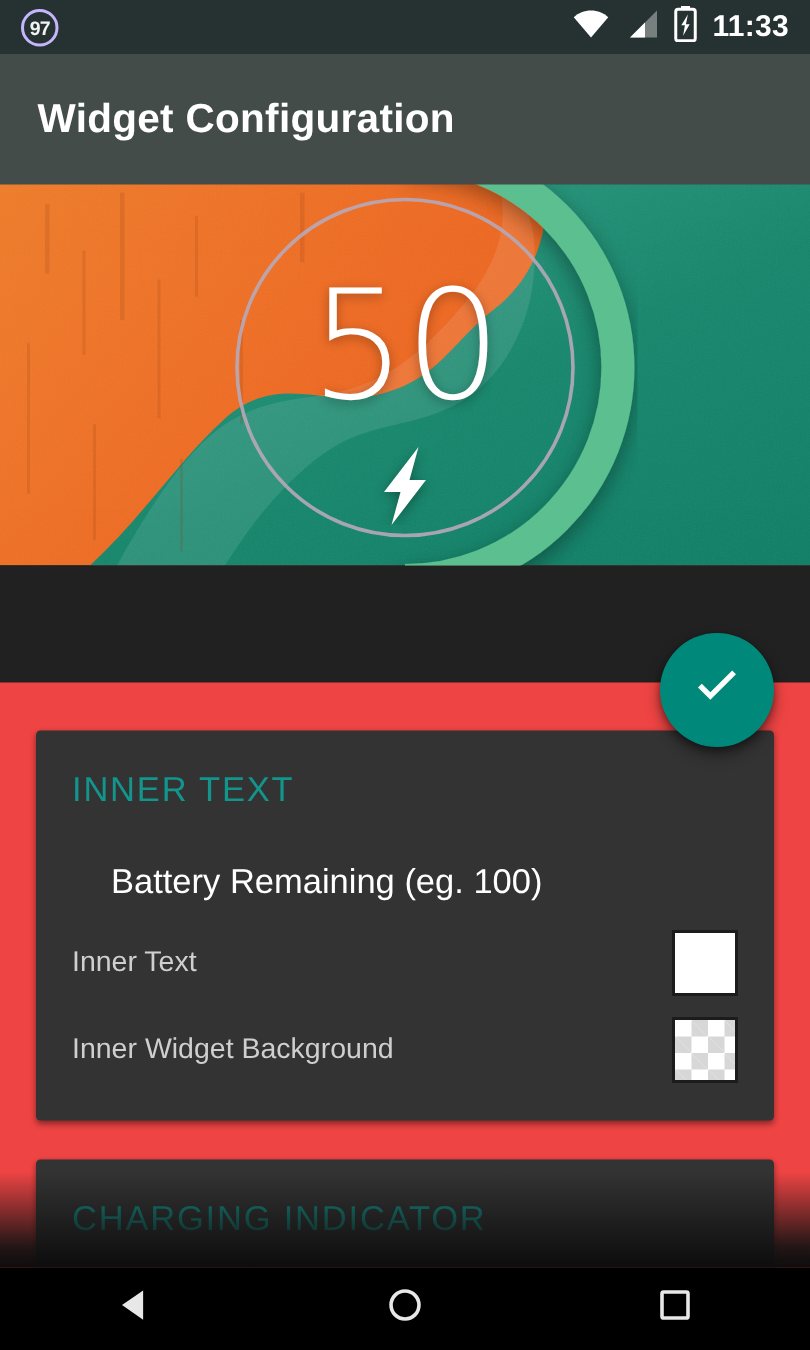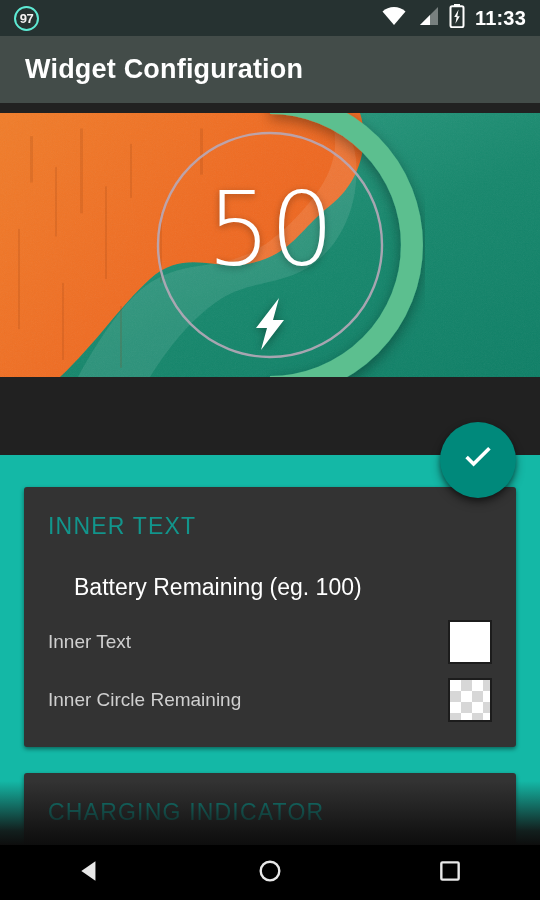--- a/index.html
+++ b/index.html
@@ -13,29 +13,29 @@
 
   
   .statusbar{
     position:absolute; top:0; left:0; width:540px; height:36px;
     background:#263231; display:flex; align-items:center;
     padding:0 14px 0 14px; z-index:40;
   }
   .sb-left{ display:flex; align-items:center; gap:8px; flex:1; }
   .sb-right{ display:flex; align-items:center; gap:10px; }
   .badge97{
-    width:25px; height:25px; border:2px solid #5eead4; border-radius:50%;
+    width:25px; height:25px; border:2px solid #c4b5fd; border-radius:50%;
     color:#f2f2f2; font-size:13px; font-weight:bold; line-height:21px;
     text-align:center; letter-spacing:-0.5px;
   }
   .sb-time{ color:#fff; font-size:20px; font-weight:bold; letter-spacing:0.2px; }
 
   
   .toolbar{
-    position:absolute; top:36px; left:0; width:540px; height:67px;
+    position:absolute; top:36px; left:0; width:540px; height:87px;
     background:#434c49; display:flex; align-items:center; padding:0 25px;
     z-index:35;
   }
   .toolbar-title{ color:#fff; font-size:27px; font-weight:bold; letter-spacing:0.2px; }
 
   
   .preview{
     position:absolute; top:113px; left:0; width:540px; height:264px;
     overflow:hidden; z-index:10;
   }
@@ -67,21 +67,21 @@
     border-radius:50%; background:#00897b; z-index:30;
     box-shadow:0 5px 10px rgba(0,0,0,.42), 0 2px 4px rgba(0,0,0,.30);
     display:flex; align-items:center; justify-content:center;
     cursor:pointer;
   }
   .fab svg{ width:38px; height:38px; }
 
   
   .content{
     position:absolute; top:455px; left:0; width:540px; height:390px;
-    background:#14b8a6; overflow:hidden; z-index:20;
+    background:#ef4444; overflow:hidden; z-index:20;
   }
   .card{
     position:relative; margin:32px 24px 0 24px;
     background:#333333; border-radius:3px;
     box-shadow:0 2px 4px rgba(0,0,0,.45);
     padding:26px 0 18px 0;
   }
   .section-title{
     color:#12958c; font-size:23px; letter-spacing:1.2px;
     padding:0 24px; margin-bottom:34px;
@@ -243,21 +243,21 @@
     <div class="card">
       <div class="section-title">INNER TEXT</div>
       <div class="pref-value">Battery Remaining (eg. 100)</div>
 
       <div class="color-row">
         <span class="color-label">Inner Text</span>
         <span class="swatch swatch-white"></span>
       </div>
 
       <div class="color-row">
-        <span class="color-label">Inner Circle Remaining</span>
+        <span class="color-label">Inner Widget Background</span>
         <span class="swatch swatch-checker"></span>
       </div>
     </div>
 
     <div class="card card2">
       <div class="section-title">CHARGING INDICATOR</div>
     </div>
 
     <div class="fade-bottom"></div>
   </div>

